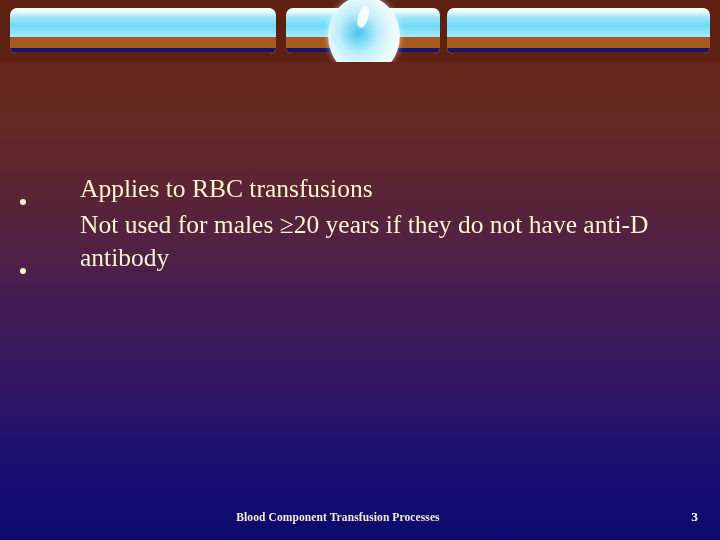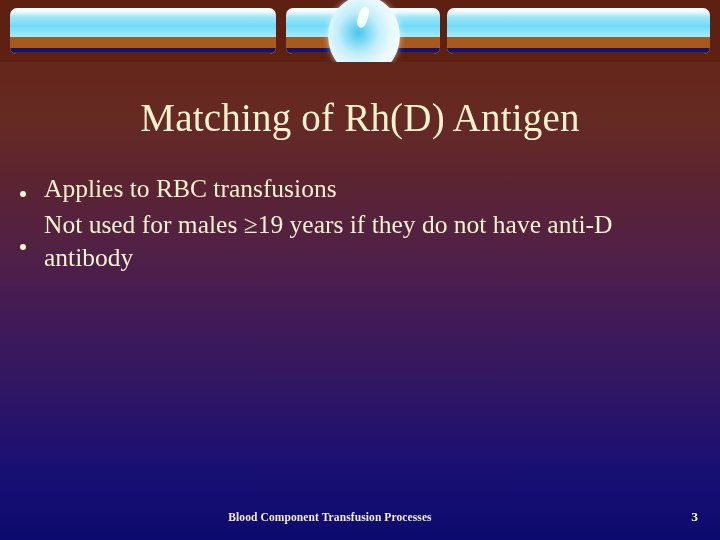--- a/index.html
+++ b/index.html
@@ -133,22 +133,23 @@
     position: absolute;
     left: 14px;
     top: 172px;
     width: 694px;
     color: #faf3cd;
     font-size: 25.5px;
     line-height: 33px;
   }
   .bullet-row {
     display: flex;
-    align-items: center;
+    align-items: flex-end;
     margin-bottom: 3px;
+    gap: 36px;
   }
   .dot {
     flex: 0 0 auto;
     width: 30px;
     padding-top: 11px;
     box-sizing: border-box;
     text-align: left;
   }
   .dot i {
     display: block;
@@ -158,21 +159,21 @@
     border-radius: 50%;
     background: #faf3cd;
   }
   .btext {
     flex: 1 1 auto;
   }
 
   
   .footer-text {
     position: absolute;
-    left: 8px;
+    left: 16px;
     top: 511px;
     width: 644px;
     text-align: center;
     color: #f2ecd0;
     font-size: 11.5px;
     font-weight: bold;
     letter-spacing: .1px;
   }
   .page-number {
     position: absolute;
@@ -221,37 +222,36 @@
       <div class="ground"></div>
       <div class="seam"></div>
       <div class="underline"></div>
     </div>
 
     <div class="globe">
       <div class="glint"></div>
     </div>
   </div>
 
-  <div class="title">Matching of Rh(D) Antigen</div>
 
   <div class="body">
 
     <div class="bullet-row">
       <div class="dot">
           <i></i>
         </div>
       <div class="btext">Applies to RBC transfusions</div>
     </div>
 
 
     <div class="bullet-row">
       <div class="dot">
           <i></i>
         </div>
-      <div class="btext">Not used for males ≥19 years if they do not have anti-D antibody</div>
+      <div class="btext">Not used for males ≥20 years if they do not have anti-D antibody</div>
     </div>
 
 
   </div>
 
   <div class="footer-text">Blood Component Transfusion Processes</div>
   <div class="page-number">3</div>
 
 </div>
 

